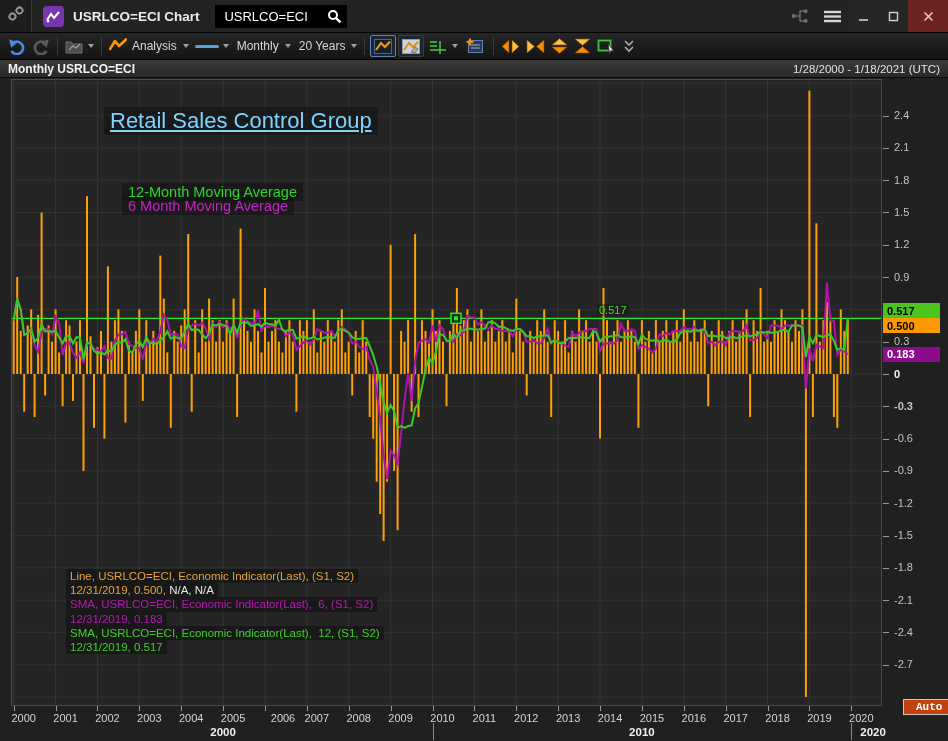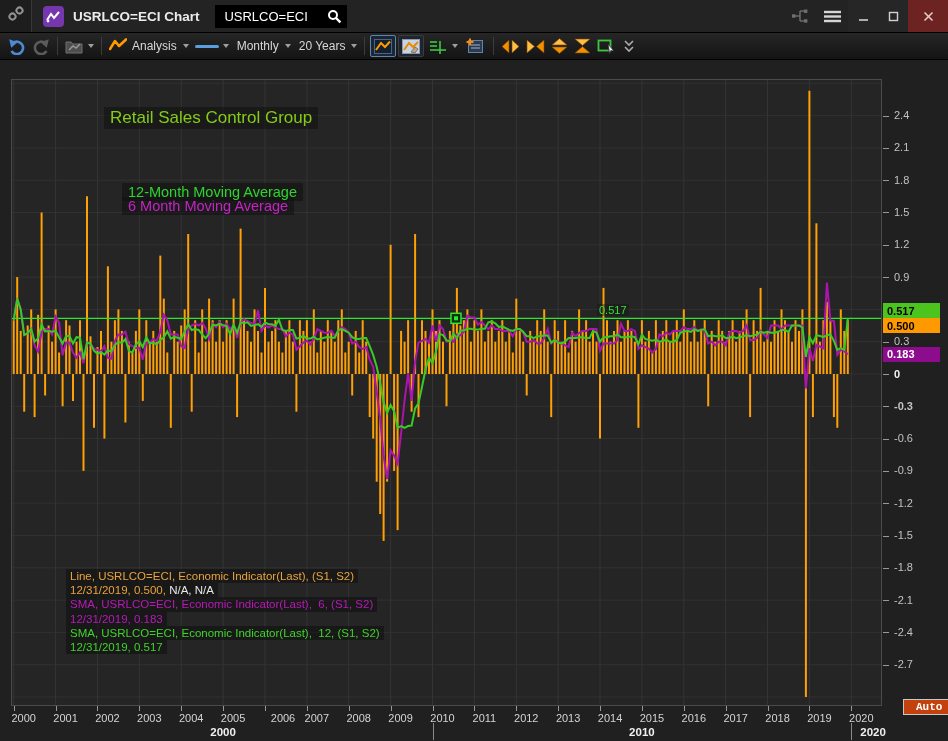--- a/index.html
+++ b/index.html
@@ -37,21 +37,21 @@
   
   .chart-header{position:absolute;left:0;top:60px;width:948px;height:18px;
                 background:linear-gradient(#3a3a3a,#292929);border-bottom:1px solid #0c0c0c;
                 display:flex;align-items:center;padding:0 8px;box-sizing:border-box;}
   .ch-title{font-weight:bold;font-size:12px;color:#f2f2f2;}
   .ch-range{font-size:11.5px;color:#e2e2e2;}
   
   .chart-area{position:absolute;left:11px;top:79px;width:869px;height:625px;background:#252525;
               border:1px solid #4a4a4a;}
   .annot{position:absolute;background:rgba(16,16,16,.55);padding:1px 6px;white-space:nowrap;}
-  #an-title{left:92px;top:27px;font-size:17px;color:#84cc16;}
+  #an-title{left:92px;top:27px;font-size:22px;color:#7dd3fc;text-decoration:underline;}
   #an-ma6{left:110px;top:69px;font-size:14.5px;color:#c424c4;margin-top:48px;}
   #an-ma12{left:110px;top:103px;font-size:14.5px;color:#2ed42e;}
   #legend{position:absolute;left:54px;top:489px;font-size:11.5px;line-height:14.2px;white-space:pre;}
   #legend .lg-line{background:rgba(14,14,14,.55);display:table;padding:0 4px;}
   #line-value-label{position:absolute;font-size:11px;color:#2ee52e;background:rgba(20,20,20,.4);padding:0 2px;}
   
   #yaxis{position:absolute;left:883px;top:79px;width:65px;height:627px;}
   .ydash{position:absolute;left:0;width:6px;height:1px;background:#999;}
   .ylab{position:absolute;left:11px;font-size:11px;color:#c2c2c2;}
   .ylab.zero{color:#f2f2f2;font-weight:bold;}
@@ -256,20 +256,25 @@
     <div class="tbtn">
       <svg width="12" height="14" viewBox="0 0 12 14">
         <g fill="none" stroke="#ababab" stroke-width="1.6">
           <polyline points="2,2 6,6 10,2"></polyline>
             <polyline points="2,8 6,12 10,8"></polyline>
         </g>
       </svg>
     </div>
   </div>
 
+  <div class="chart-header">
+    <span class="ch-title">Monthly USRLCO=ECI</span>
+    <span class="sp"></span>
+    <span class="ch-range">1/28/2000 - 1/18/2021 (UTC)</span>
+  </div>
 
   <div class="chart-area">
     <svg id="plot" width="869" height="625" viewBox="0 0 869 625">
         <line x1="0" y1="617.0" x2="869" y2="617.0" stroke="#313131"></line>
         <line x1="0" y1="584.7" x2="869" y2="584.7" stroke="#313131"></line>
         <line x1="0" y1="552.4" x2="869" y2="552.4" stroke="#313131"></line>
         <line x1="0" y1="520.1" x2="869" y2="520.1" stroke="#313131"></line>
         <line x1="0" y1="487.8" x2="869" y2="487.8" stroke="#313131"></line>
         <line x1="0" y1="455.5" x2="869" y2="455.5" stroke="#313131"></line>
         <line x1="0" y1="423.2" x2="869" y2="423.2" stroke="#313131"></line>

